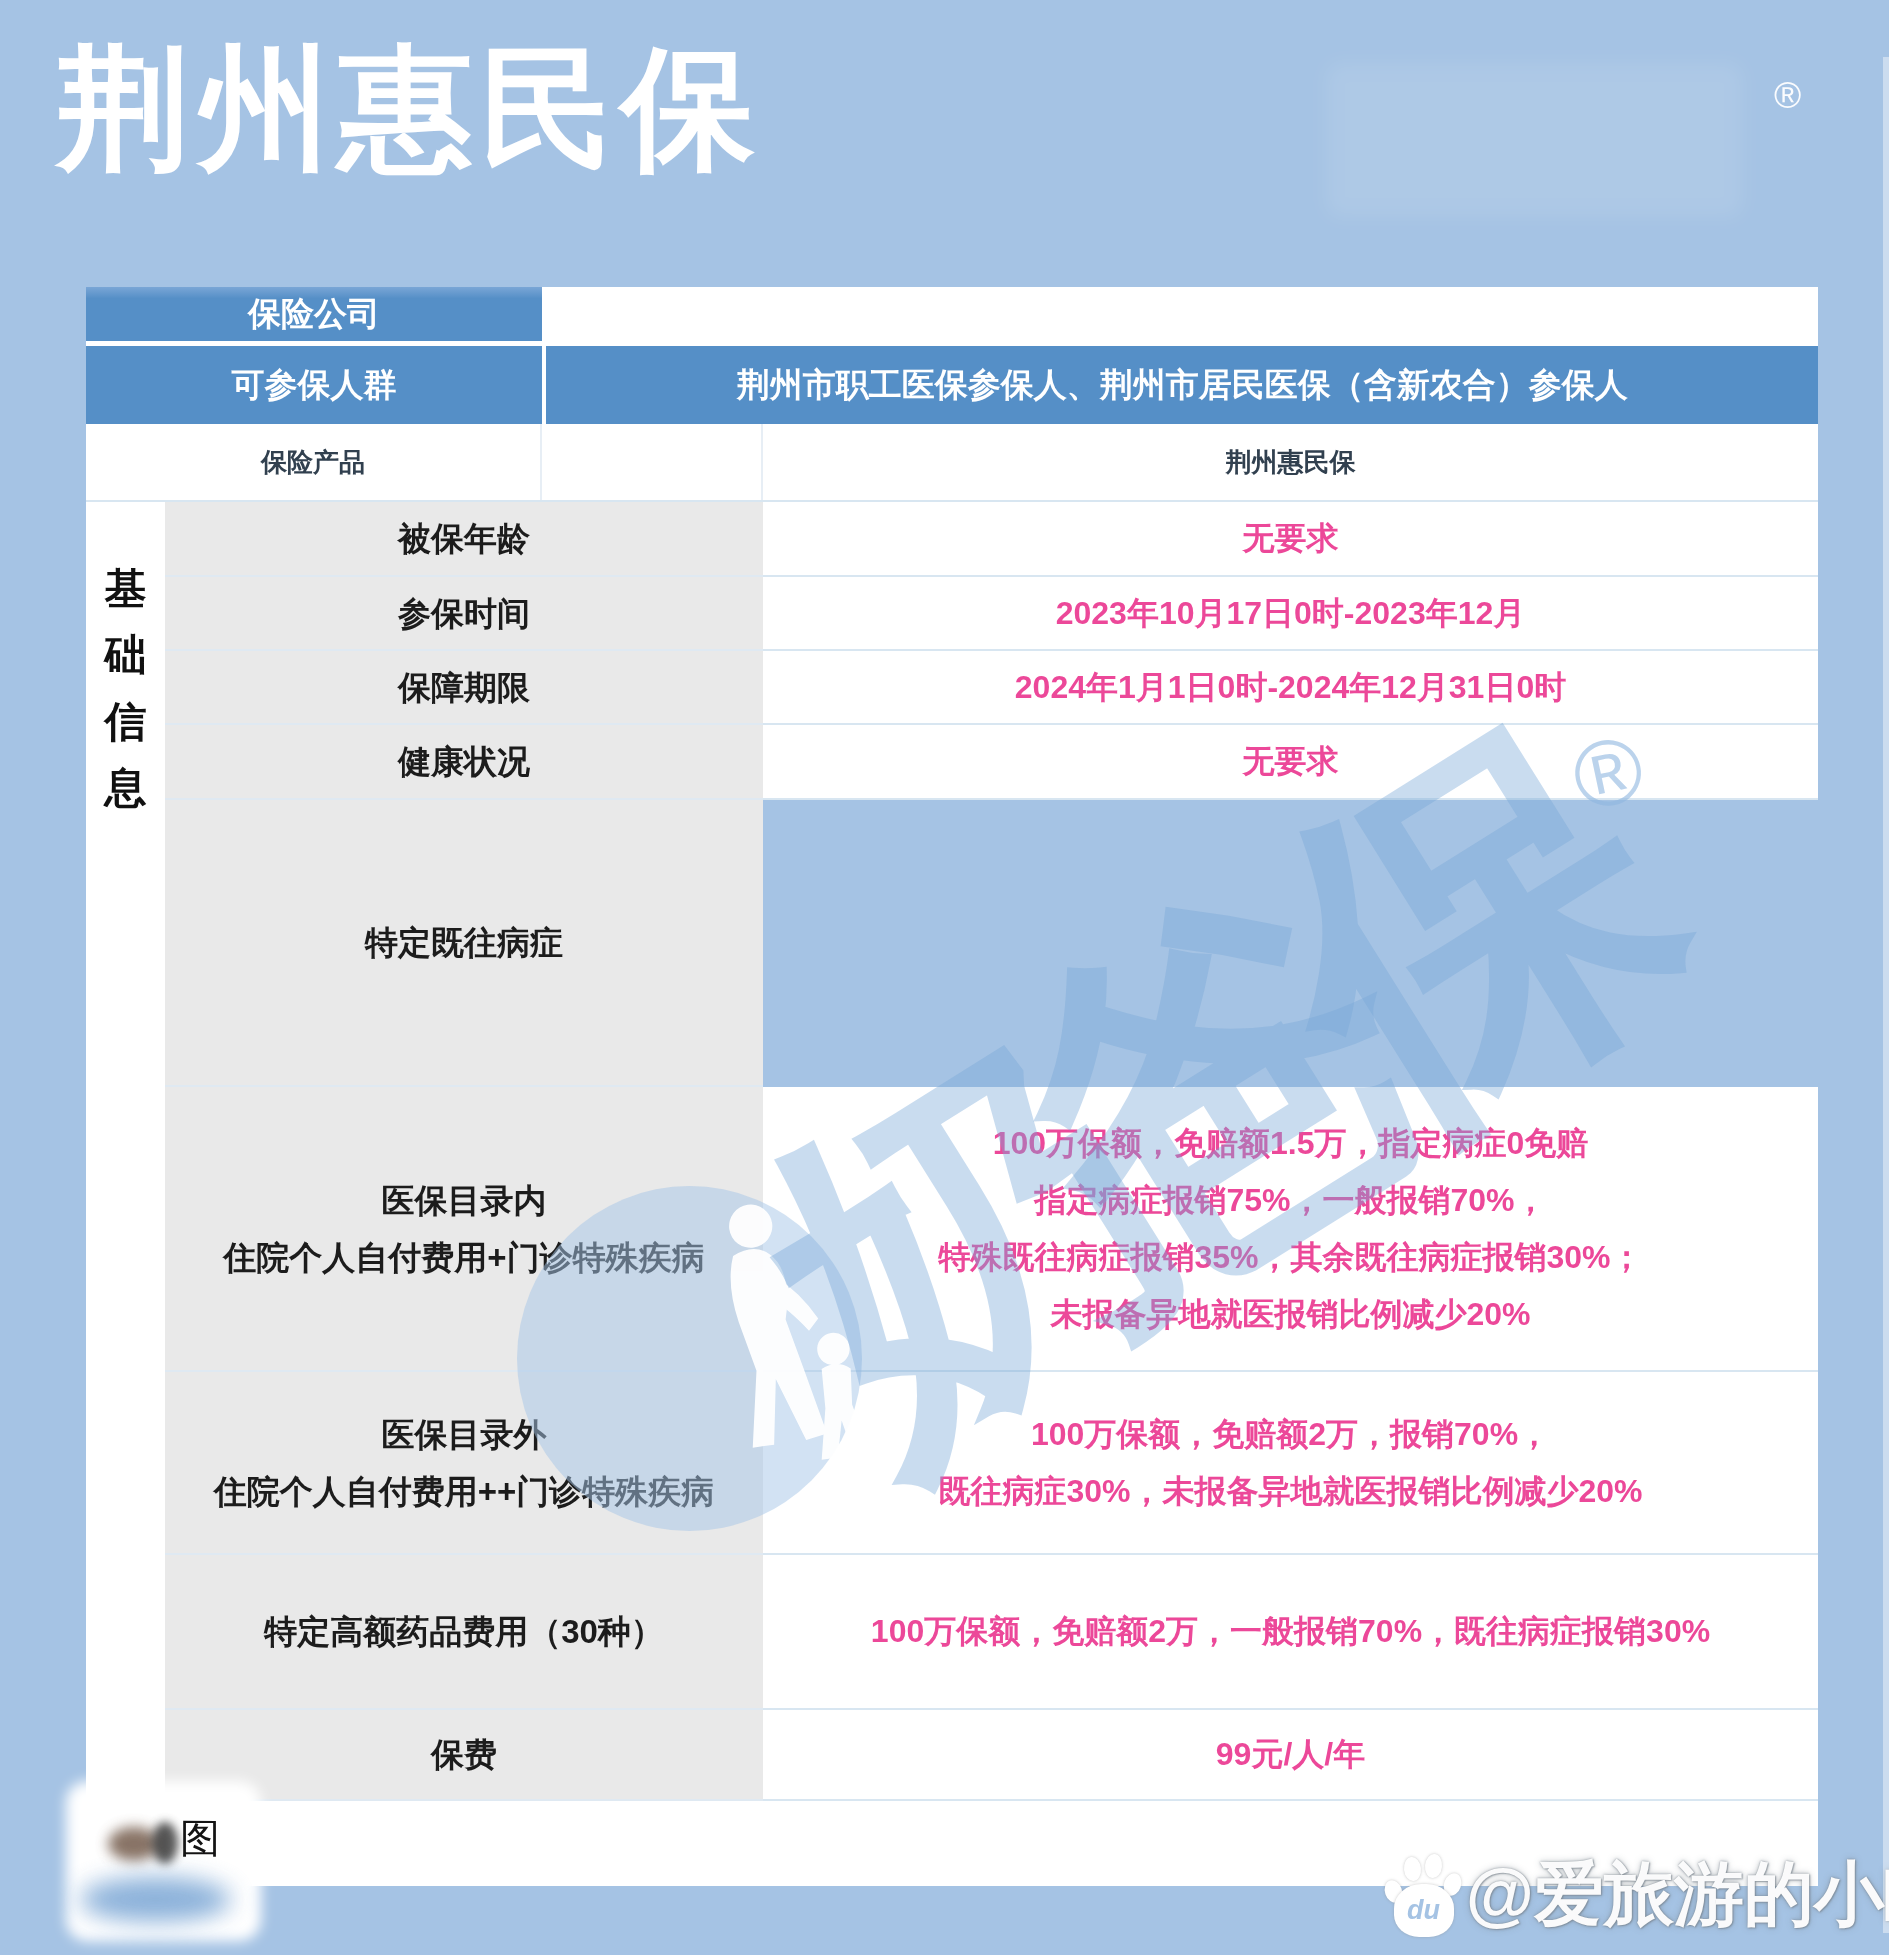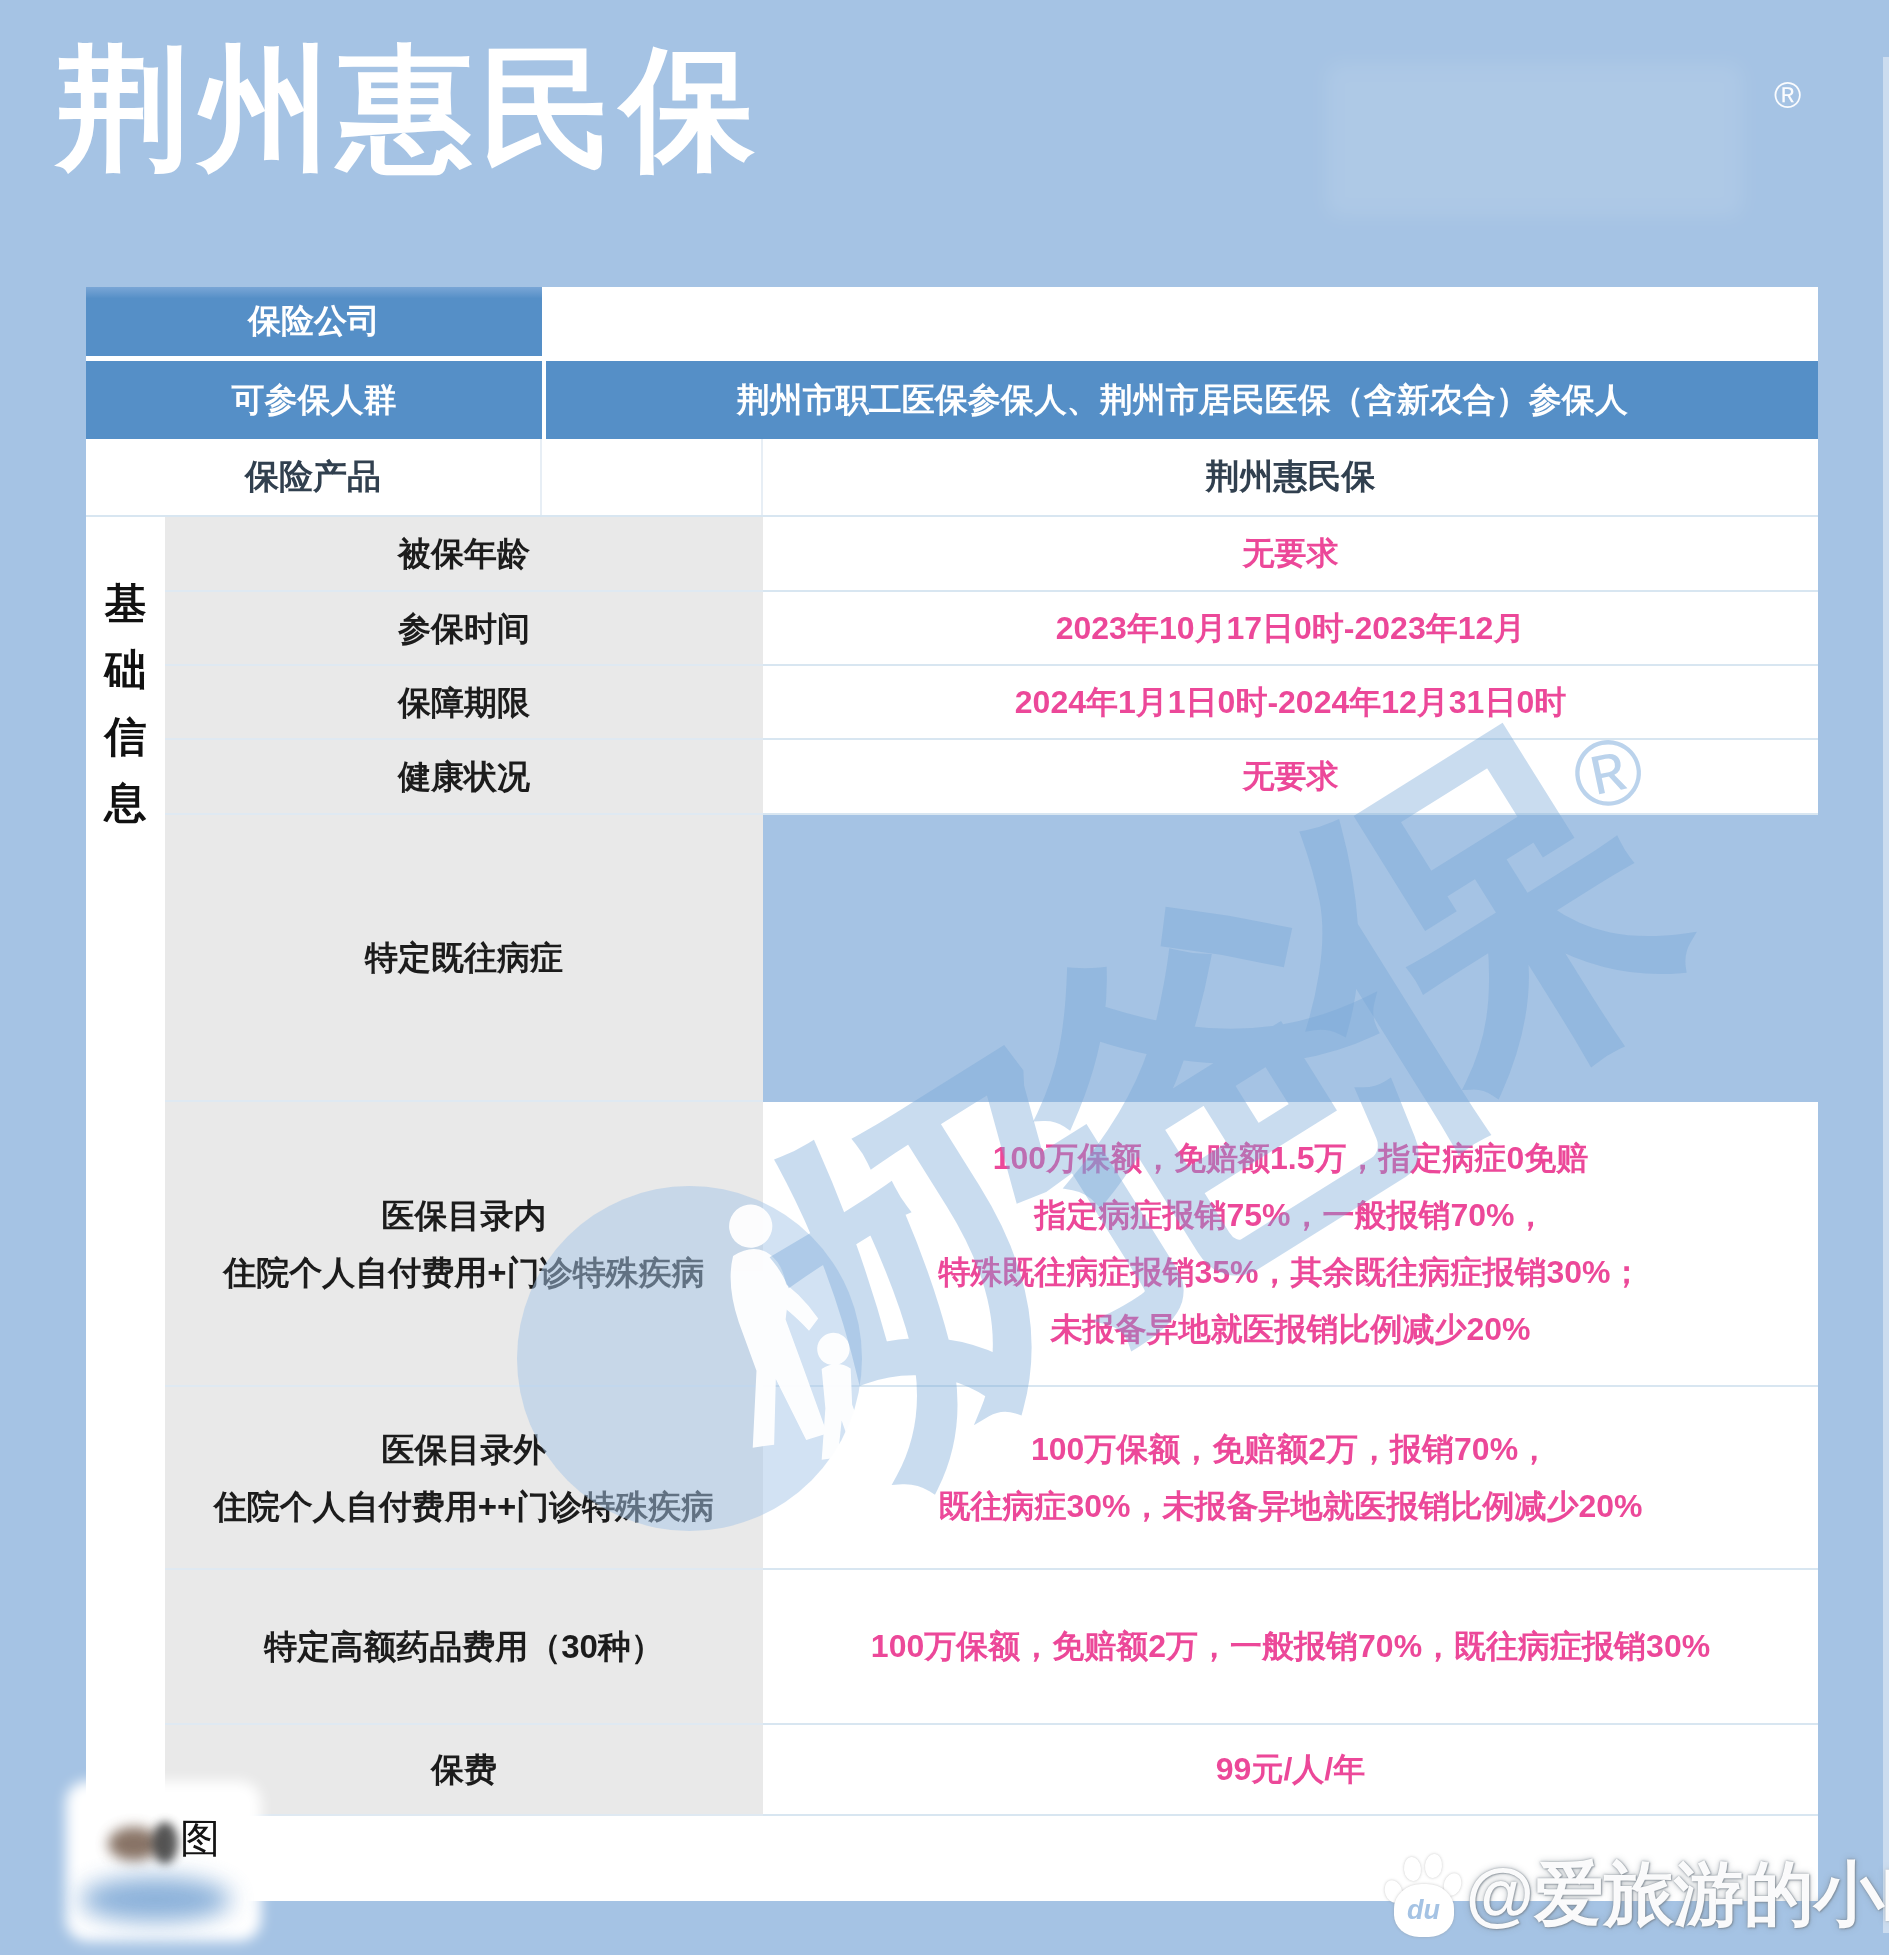--- a/index.html
+++ b/index.html
@@ -26,29 +26,29 @@
     position:absolute; left:1883px; top:57px; width:7.2px; height:1876px;
     background:rgba(255,255,255,.42);
   }
   
   .table{position:absolute; left:86px; top:287px; width:1732px;}
   .hrow{display:flex; background:#ffffff;}
   .hrow .cell{
     background:#558fc7; color:#ffffff; font-weight:700; font-size:33px;
     display:flex; align-items:center; justify-content:center;
   }
-  .hrow1 .cell{height:69px; background:linear-gradient(180deg,#7aa6d6 0px,#558fc7 11.5px);}
+  .hrow1 .cell{height:54px; background:linear-gradient(180deg,#7aa6d6 0px,#558fc7 11.5px);}
   .hrow2 .cell{height:78px;}
   .hlabel{width:456px; flex:none;}
   .hvalue{flex:1;}
   .hdiv{width:4.3px; flex:none; background:#ffffff;}
   .hgap{height:5px; background:#ffffff;}
   .prow{display:flex; background:#ffffff; height:78px; border-bottom:2.9px solid #d8e6f1; box-sizing:border-box;}
   .prow .pcell{display:flex; align-items:center; justify-content:center;
-    font-size:34px; font-weight:700; color:#31404f;}
+    font-size:26px; font-weight:700; color:#31404f;}
   .plabel{width:456px; flex:none; border-right:2.2px solid #e7eef5; box-sizing:border-box;}
   .pspacer{width:221px; flex:none; border-right:2.2px solid #e7eef5; box-sizing:border-box;}
   .pvalue{flex:1;}
   
   .body{display:flex;}
   .strip{
     width:79px; flex:none; background:#ffffff;
     display:flex; flex-direction:column; align-items:center;
     padding-top:66px; box-sizing:border-box;
   }

